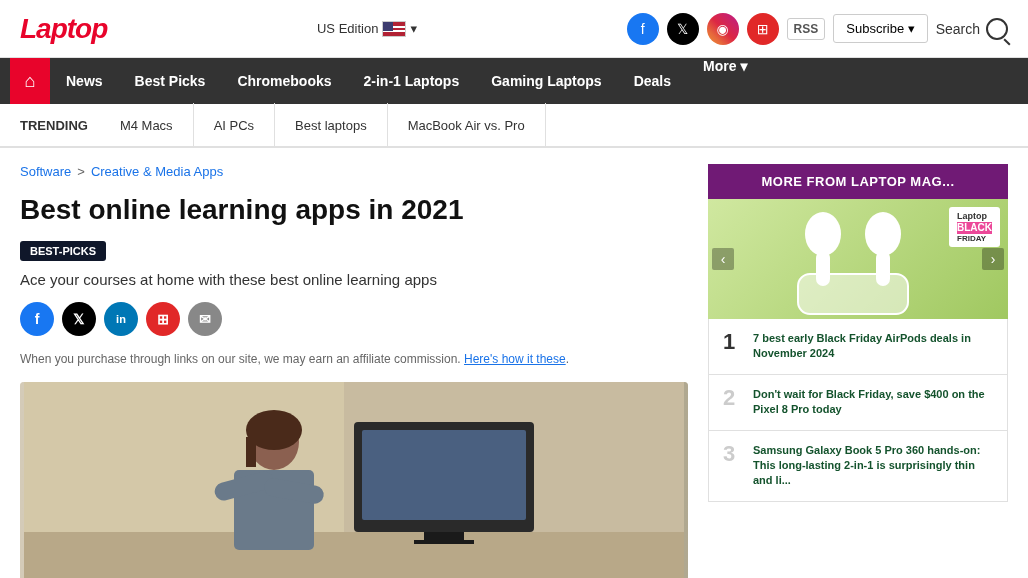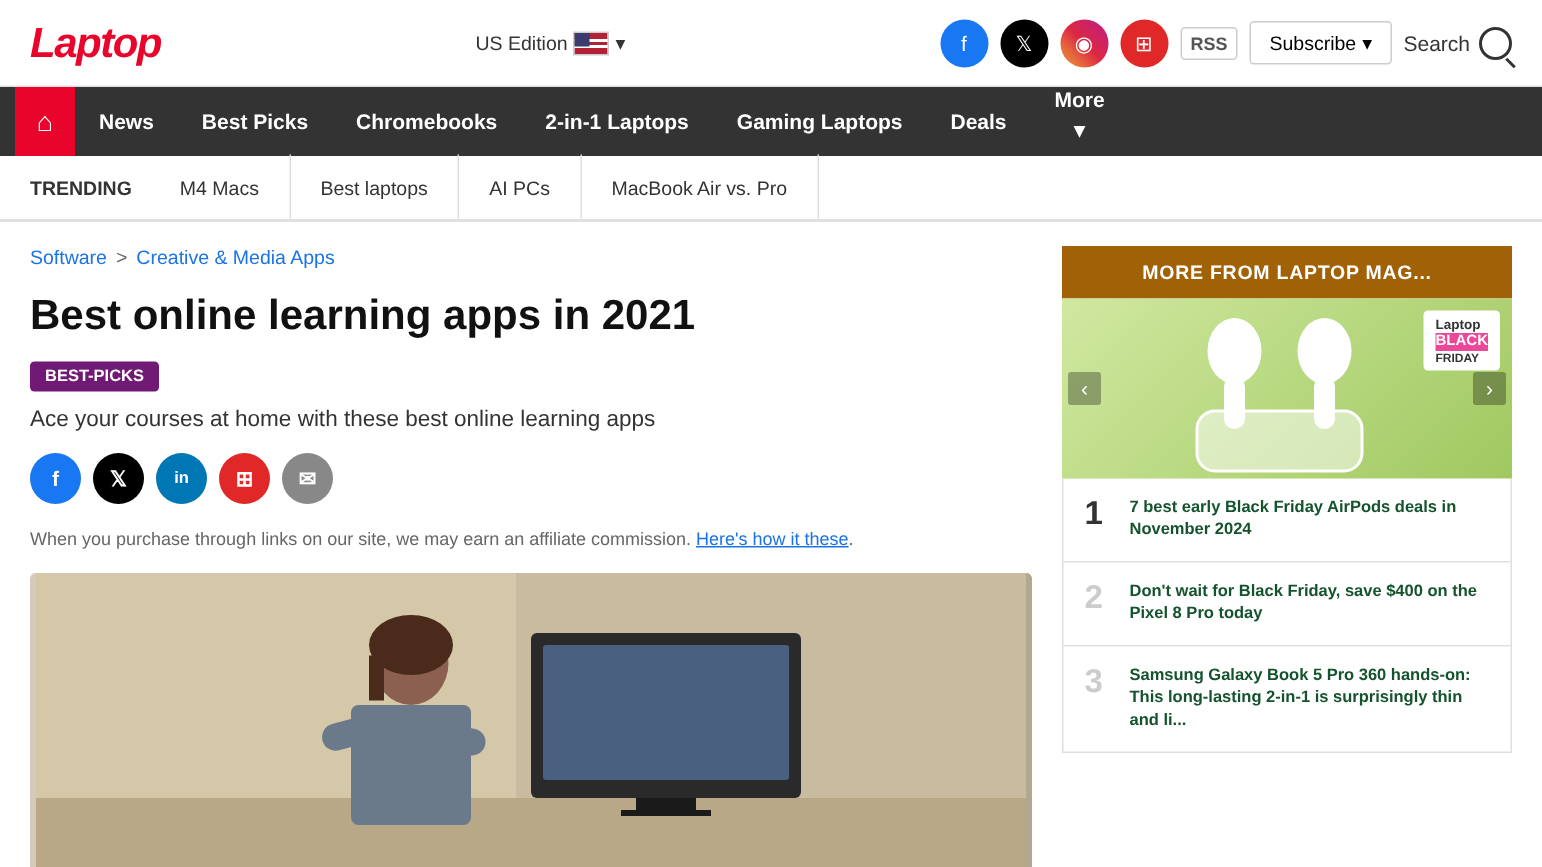--- a/index.html
+++ b/index.html
@@ -140,23 +140,22 @@
       display: flex;
       align-items: center;
       font-size: 14px;
       font-weight: 600;
       cursor: pointer;
       text-decoration: none;
       white-space: nowrap;
     }
     .nav-more {
       display: flex;
-      align-items: center;
+      align-items: flex-start;
       gap: 4px;
-      flex-direction: column;
     }
 
     
     .trending-bar {
       display: flex;
       align-items: center;
       border-bottom: 2px solid #e0e0e0;
       padding: 0 20px;
       height: 44px;
       gap: 0;
@@ -217,21 +216,21 @@
 
     
     .article-title {
       font-size: 28px;
       font-weight: 800;
       color: #111;
       line-height: 1.2;
       margin-bottom: 14px;
     }
     .best-picks-badge {
-      background: #701a75;
+      background: #0f172a;
       color: white;
       font-size: 11px;
       font-weight: 700;
       padding: 4px 10px;
       border-radius: 3px;
       display: inline-block;
       margin-bottom: 10px;
       text-transform: uppercase;
     }
     .byline {
@@ -304,21 +303,21 @@
       inset: 0;
       background: linear-gradient(to right, #d4cbb8 0%, #c8bfa8 40%, #b0a890 100%);
     }
 
     
     .sidebar {
       width: 300px;
       flex-shrink: 0;
     }
     .sidebar-header {
-      background: #a16207;
+      background: #701a75;
       color: white;
       font-size: 13px;
       font-weight: 700;
       padding: 10px 14px;
       text-align: center;
       letter-spacing: 0.5px;
     }
     .sidebar-featured-image {
       width: 100%;
       height: 120px;
@@ -427,22 +426,22 @@
   <a class="nav-item">Deals</a>
   <a class="nav-item nav-more">
     <span>More</span>
     <span>▾</span>
   </a>
 </nav>
 
 <div class="trending-bar">
   <span class="trending-label">TRENDING</span>
   <span class="trending-item">M4 Macs</span>
+  <span class="trending-item">AI PCs</span>
   <span class="trending-item">Best laptops</span>
-  <span class="trending-item">AI PCs</span>
   <span class="trending-item">MacBook Air vs. Pro</span>
 </div>
 
 <div class="content-wrapper">
 
   <main class="main-content">
 
     
     <div class="breadcrumb">
       <a class="breadcrumb-link">Software</a>

